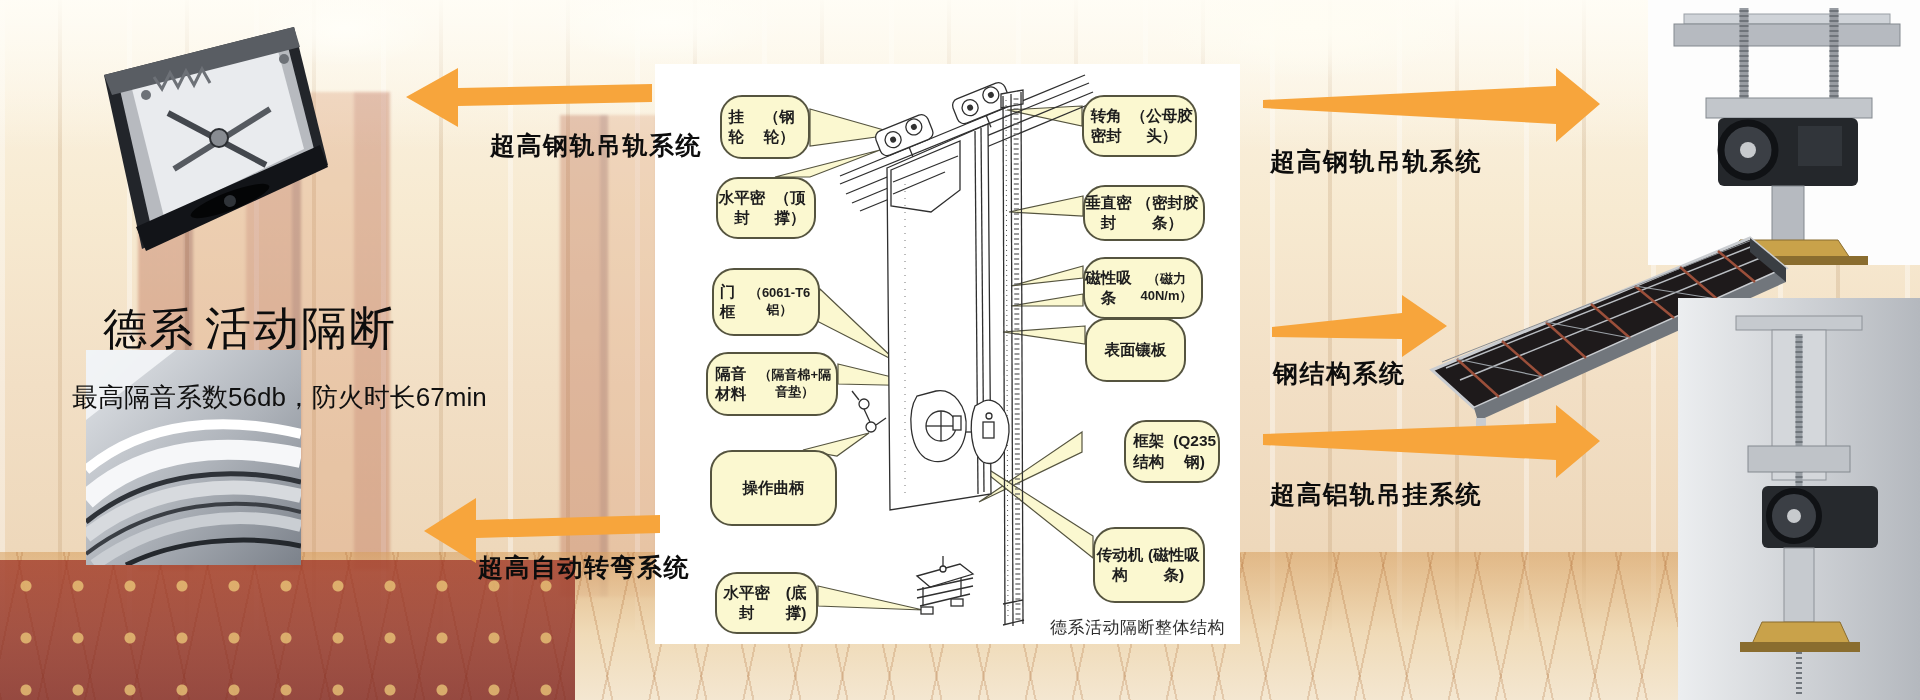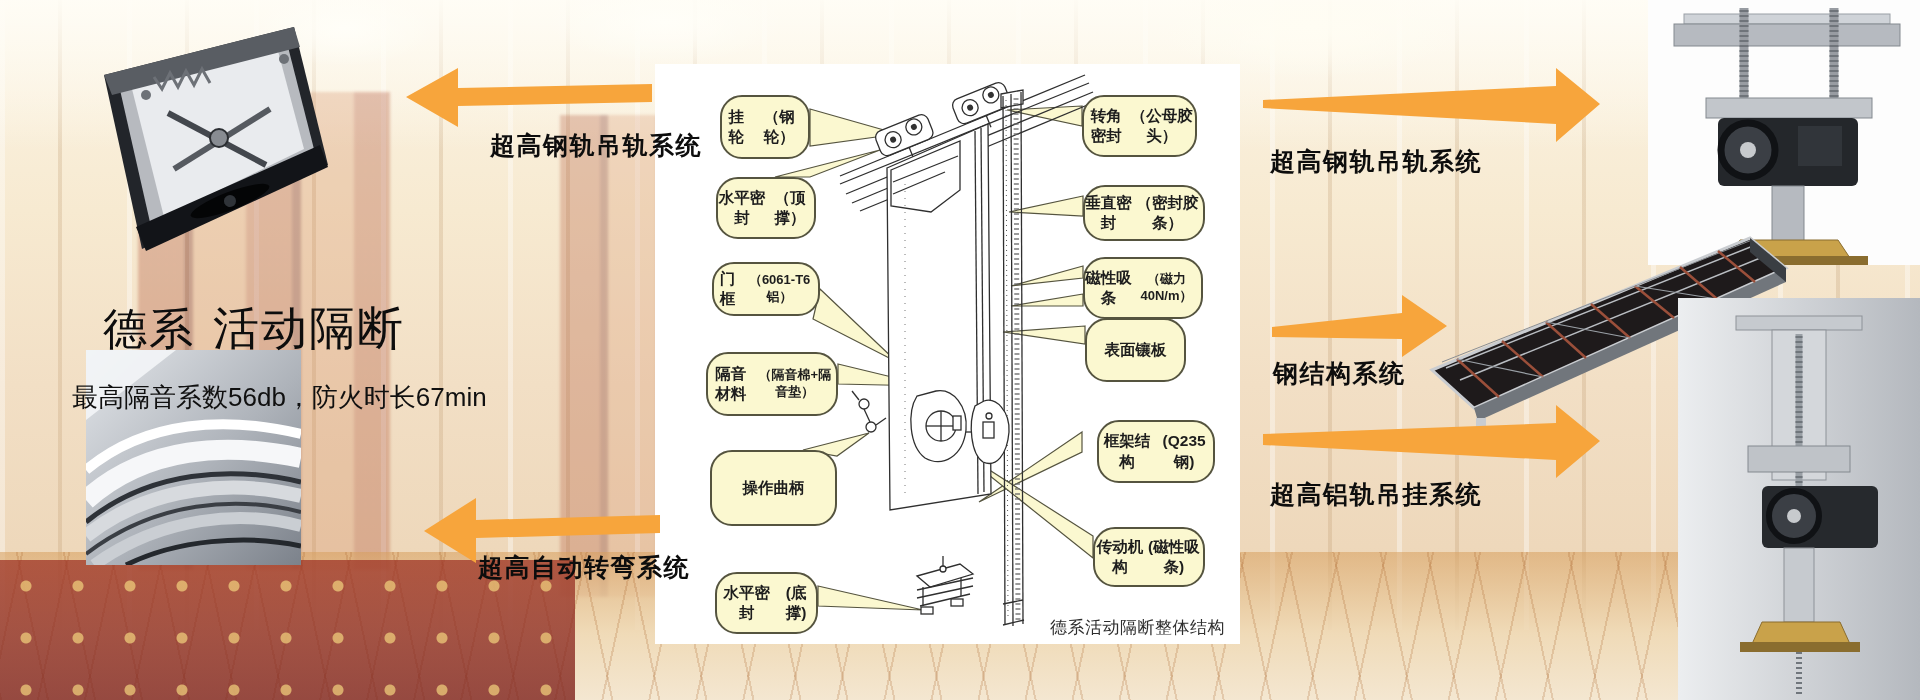--- a/index.html
+++ b/index.html
@@ -32,21 +32,21 @@
   .drawing{position:absolute;left:0;top:0;width:585px;height:580px}
   .callout{position:absolute;background:#FBF8D0;border:2px solid #55543F;border-radius:22px;
     display:flex;flex-direction:row;align-items:center;justify-content:center;
     font-size:15.5px;line-height:1.3;color:#1d1d1d;text-align:center;font-weight:600;z-index:4}
   .callout .sm{font-size:13px}
   .caption{position:absolute;left:1035px;top:616px;width:205px;font-size:17px;color:#2e2e2e;
     letter-spacing:.5px;text-align:center;z-index:4}
   .syslabel{position:absolute;font-size:25px;font-weight:800;color:#0d0d0d;letter-spacing:1.5px;white-space:nowrap;z-index:5}
   .brand-title{position:absolute;left:103px;top:298px;white-space:nowrap;color:#0d0d0d;z-index:5}
   .brand-title .b{font-size:44px;font-weight:400;letter-spacing:2px}
-  .brand-title .r{font-size:46px;font-weight:500;margin-left:18px;letter-spacing:2px}
+  .brand-title .r{font-size:46px;font-weight:500;margin-left:10px;letter-spacing:2px}
   .brand-sub{position:absolute;left:72px;top:380px;font-size:26px;color:#101010;white-space:nowrap;z-index:5}
   .arrows-svg{left:0;top:0;width:1920px;height:700px;pointer-events:none;z-index:3}
   .arrow{fill:#F7A53C}
   .ink{stroke:#2f2f2f;fill:none;stroke-width:1.3}
   .inkf{stroke:#2f2f2f;fill:#ffffff;stroke-width:1.3}
   .leader{fill:#FBF8D0;stroke:#55543F;stroke-width:1.2}
 </style>
 </head>
 <body>
 
@@ -216,21 +216,21 @@
   </div>
 
   <div class="callout" style="left:720px;top:95px;width:90px;height:64px">
     <span>挂轮</span>
     <span>（钢轮）</span>
   </div>
   <div class="callout" style="left:716px;top:177px;width:100px;height:62px">
     <span>水平密封</span>
     <span>（顶撑）</span>
   </div>
-  <div class="callout" style="left:712px;top:262px;width:108px;height:54px">
+  <div class="callout" style="left:712px;top:268px;width:108px;height:68px">
     <span>门框</span>
     <span class="sm">（6061-T6铝）</span>
   </div>
   <div class="callout" style="left:706px;top:352px;width:132px;height:64px">
     <span>隔音材料</span>
     <span class="sm">（隔音棉+隔音垫）</span>
   </div>
   <div class="callout" style="left:710px;top:450px;width:127px;height:76px">
     <span>操作曲柄</span>
   </div>
@@ -247,25 +247,25 @@
     <span>转角密封</span>
     <span>（公母胶头）</span>
   </div>
   <div class="callout" style="left:1083px;top:257px;width:120px;height:62px">
     <span>磁性吸条</span>
     <span class="sm">（磁力40N/m）</span>
   </div>
   <div class="callout" style="left:1085px;top:318px;width:101px;height:64px">
     <span>表面镶板</span>
   </div>
-  <div class="callout" style="left:1097px;top:420px;width:118px;height:63px">
+  <div class="callout" style="left:1124px;top:420px;width:96px;height:63px">
     <span>框架结构</span>
     <span>(Q235钢)</span>
   </div>
-  <div class="callout" style="left:1093px;top:527px;width:112px;height:60px">
+  <div class="callout" style="left:1093px;top:527px;width:112px;height:76px">
     <span>传动机构</span>
     <span>(磁性吸条)</span>
   </div>
 
   <div class="caption">德系活动隔断整体结构</div>
 
   <svg class="photo" style="left:1648px;top:0" width="272" height="265" viewBox="0 0 272 265">
     <rect width="272" height="265" fill="#fdfdfd"></rect>
     <rect x="36" y="14" width="206" height="10" fill="#cfd3d8" stroke="#9aa0a6"></rect>
     <rect x="26" y="24" width="226" height="22" fill="#b6bac0" stroke="#83898f"></rect>

